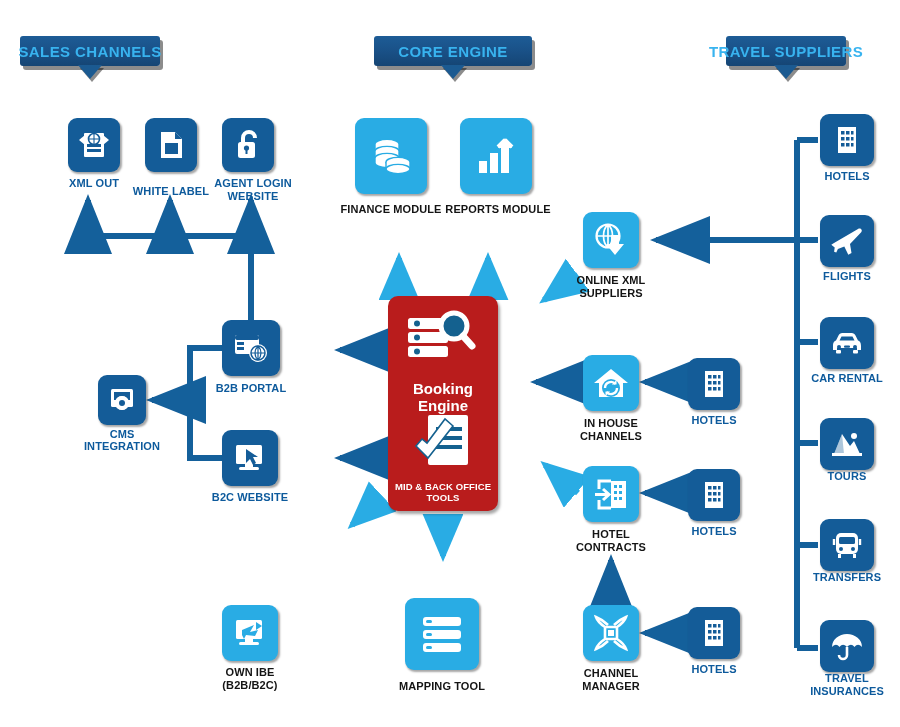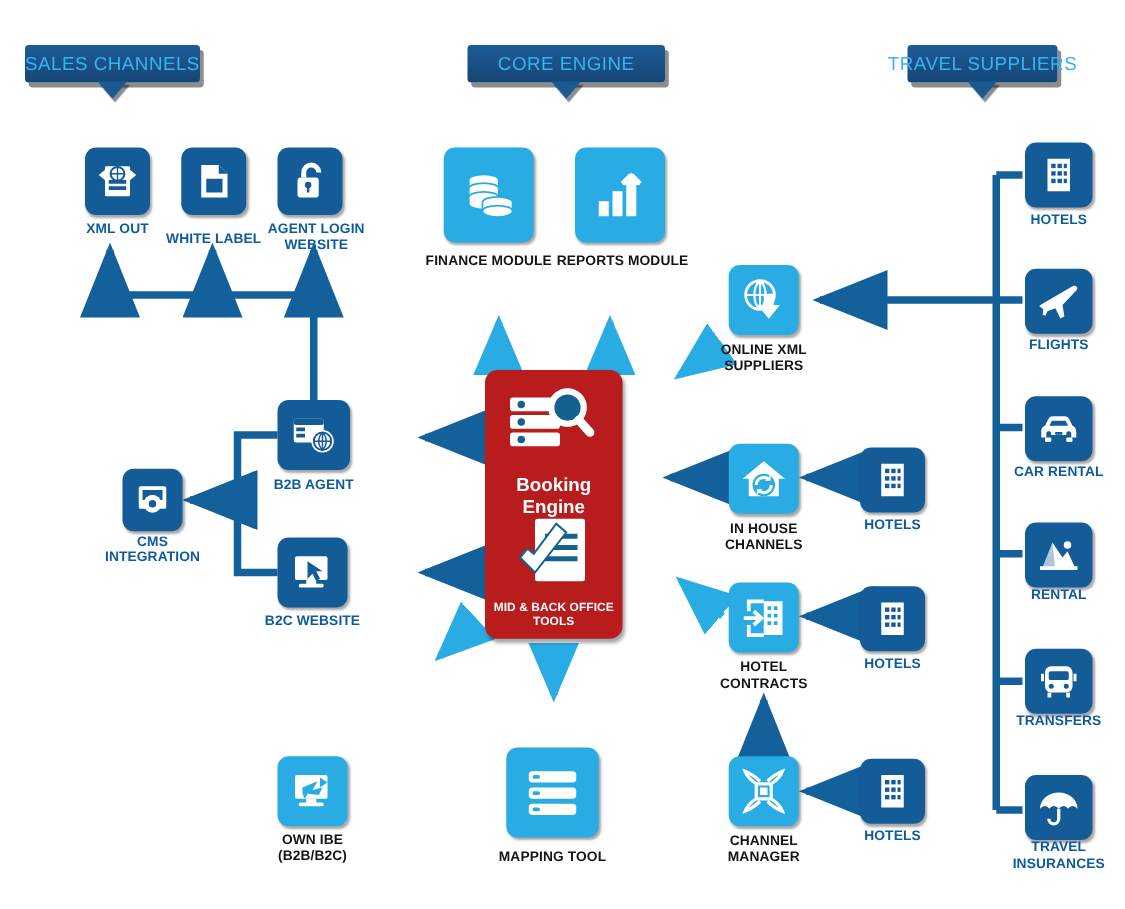--- a/index.html
+++ b/index.html
@@ -5,21 +5,21 @@
   html,body{margin:0;padding:0;background:#ffffff;}
   body{width:900px;height:727px;position:relative;overflow:hidden;
        font-family:"Liberation Sans",sans-serif;}
   #stage{position:absolute;left:0;top:0;width:900px;height:727px;}
 
   
   .banner{position:absolute;height:30px;border-radius:3px;
           background:linear-gradient(to bottom,#1d5c96 0%,#1a5289 45%,#154574 100%);
           box-shadow:3px 4px 0 rgba(0,0,0,.45);
           display:flex;align-items:center;justify-content:center;}
-  .banner span{color:#38b3ef;font-size:15px;font-weight:normal;letter-spacing:.4px;
+  .banner span{color:#38b3ef;font-size:15px;font-weight:bold;letter-spacing:.4px;
                white-space:nowrap;}
   .banner .tail{position:absolute;left:50%;bottom:-13px;margin-left:-12px;
                 width:0;height:0;border-left:12px solid transparent;
                 border-right:12px solid transparent;border-top:14px solid #1b5a91;
                 filter:drop-shadow(2px 3px 0 rgba(0,0,0,.45));}
 
   
   .tile{position:absolute;border-radius:9px;display:flex;align-items:center;
         justify-content:center;box-shadow:1.5px 2px 2px rgba(0,0,0,.35);}
   .tile.dark{background:#145c98;}
@@ -155,21 +155,21 @@
     <svg width="40" height="36" viewBox="0 0 40 36">
       <rect x="4" y="5" width="24" height="19" rx="2" fill="#fff"></rect>
       <rect x="4" y="5" width="24" height="5" rx="2" fill="#145c98"></rect>
       <rect x="6" y="12" width="7" height="3" fill="#145c98"></rect>
       <rect x="6" y="17" width="7" height="3" fill="#145c98"></rect>
       <circle cx="27" cy="23" r="9" fill="#fff"></circle>
       <circle cx="27" cy="23" r="7" fill="none" stroke="#145c98" stroke-width="1.5"></circle>
       <path d="M20 23h14M27 16v14M27 16c-4 4-4 10 0 14M27 16c4 4 4 10 0 14" stroke="#145c98" stroke-width="1.2" fill="none"></path>
     </svg>
   </div>
-  <div class="lbl blue" style="left:201px;top:382px;width:100px;">B2B AGENT</div>
+  <div class="lbl blue" style="left:201px;top:382px;width:100px;">B2B PORTAL</div>
 
   <div class="tile dark" style="left:98px;top:375px;width:48px;height:50px;">
     <svg width="30" height="30" viewBox="0 0 30 30">
       <rect x="4" y="4" width="22" height="18" rx="1.5" fill="#fff"></rect>
       <rect x="7" y="7" width="16" height="8" fill="#145c98"></rect>
       <circle cx="15" cy="18" r="7" fill="#fff"></circle>
       <circle cx="15" cy="18" r="6" fill="#fff" stroke="#145c98" stroke-width="0"></circle>
       <g fill="#fff">
         <circle cx="15" cy="18" r="7"></circle>
       </g>
@@ -424,21 +424,21 @@
   <div class="lbl blue" style="left:797px;top:372px;width:100px;">CAR RENTAL</div>
 
   <div class="tile dark" style="left:820px;top:418px;width:54px;height:52px;">
     <svg width="34" height="32" viewBox="0 0 34 32">
       <path d="M4 26 L12 6 L20 18 L24 13 L30 26 Z" fill="#fff"></path>
       <path d="M4 26 L12 6 L14 26 Z" fill="#145c98" opacity=".35"></path>
       <rect x="2" y="25" width="30" height="3" fill="#fff"></rect>
       <circle cx="24" cy="8" r="3" fill="#fff"></circle>
     </svg>
   </div>
-  <div class="lbl blue" style="left:797px;top:470px;width:100px;">RENTAL</div>
+  <div class="lbl blue" style="left:797px;top:470px;width:100px;">TOURS</div>
 
   <div class="tile dark" style="left:820px;top:519px;width:54px;height:52px;">
     <svg width="32" height="32" viewBox="0 0 32 32">
       <rect x="5" y="4" width="22" height="21" rx="5" fill="#fff"></rect>
       <rect x="8" y="8" width="16" height="7" rx="1.5" fill="#145c98"></rect>
       <circle cx="10" cy="20" r="2" fill="#145c98"></circle>
       <circle cx="22" cy="20" r="2" fill="#145c98"></circle>
       <rect x="7" y="25" width="3" height="4" fill="#fff"></rect>
       <rect x="22" y="25" width="3" height="4" fill="#fff"></rect>
       <path d="M3 10 v6 M29 10 v6" stroke="#fff" stroke-width="2.4"></path>

